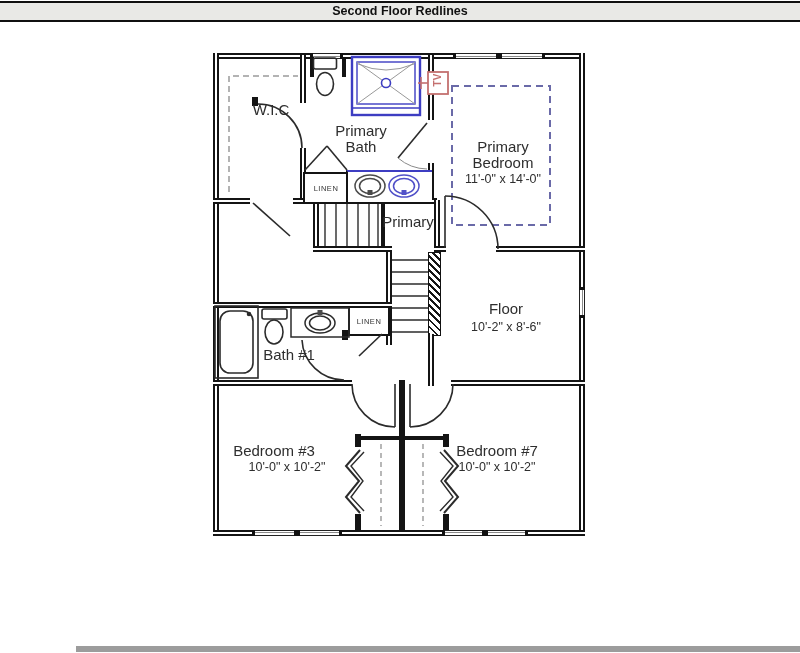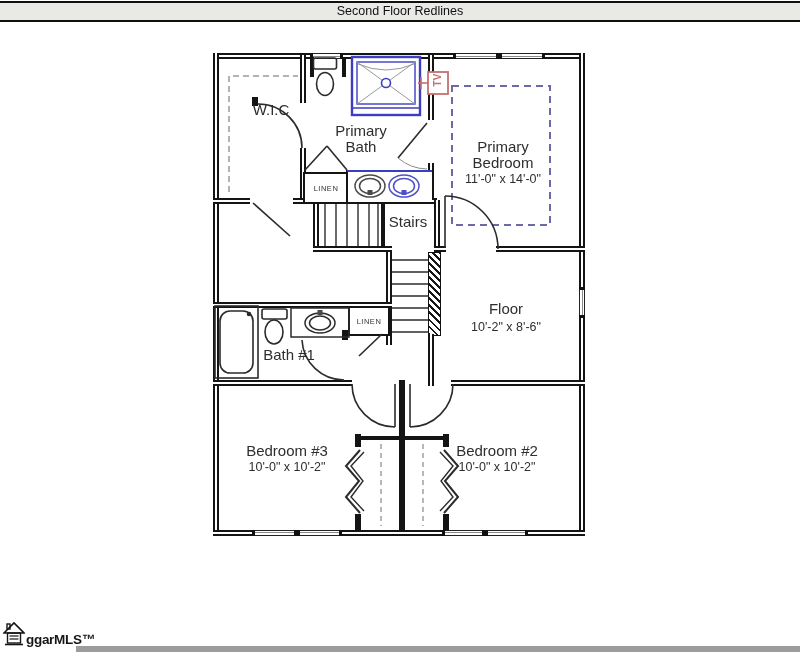--- a/index.html
+++ b/index.html
@@ -2,21 +2,21 @@
 <html><head>
 <meta charset="utf-8">
 <style>
   html,body{margin:0;padding:0;background:#fff;}
   .canvas{position:relative;width:800px;height:653px;background:#fff;overflow:hidden;
           font-family:"Liberation Sans", sans-serif;}
   
   .titlebar{position:absolute;left:0;top:1px;width:800px;height:17px;background:#e9e9e6;
             border-top:2px solid #101010;border-bottom:2px solid #101010;}
   .titlebar .t{position:absolute;left:0;top:1px;width:100%;text-align:center;
-               font-size:12.5px;font-weight:normal;color:#111;}
+               font-size:12.5px;font-weight:bold;color:#111;}
   
   .wh{position:absolute;background:linear-gradient(to bottom,#141414 0 2px,#fff 2px 4px,#141414 4px 6px);height:6px;}
   .wv{position:absolute;background:linear-gradient(to right,#141414 0 2px,#fff 2px 4px,#141414 4px 6px);width:6px;}
   .sw{position:absolute;background:#141414;} 
   .winh{position:absolute;height:6px;border-left:3px solid #111;border-right:3px solid #111;
         background:linear-gradient(to bottom,#222 0 1px,#fff 1px 2.5px,#8a8a8a 2.5px 3.5px,#fff 3.5px 5px,#222 5px 6px);}
   .winv{position:absolute;width:6px;border-top:3px solid #111;border-bottom:3px solid #111;
         background:linear-gradient(to right,#222 0 1px,#fff 1px 2.5px,#8a8a8a 2.5px 3.5px,#fff 3.5px 5px,#222 5px 6px);}
   .rail{position:absolute;border:1px solid #111;background:repeating-linear-gradient(45deg,#161616 0 2px,#fff 2px 5px);}
   .lbl{position:absolute;transform:translateX(-50%);text-align:center;color:#2e2e2e;
@@ -195,35 +195,24 @@
       <polyline points="440,452 453,466 441,481 453,497 440,511" stroke-width="1.4"></polyline>
     </g>
     <line x1="381" y1="444" x2="381" y2="526" stroke="#9a9a9a" stroke-width="1.4" stroke-dasharray="5 4"></line>
     <line x1="423" y1="444" x2="423" y2="526" stroke="#9a9a9a" stroke-width="1.4" stroke-dasharray="5 4"></line>
   </svg>
 
   <div class="lbl" style="left:271px;top:102px">W.I.C</div>
   <div class="lbl" style="left:361px;top:123px;width:78px">Primary Bath</div>
   <div class="lbl" style="left:503px;top:139px;width:88px">Primary Bedroom</div>
   <div class="dims" style="left:503px;top:172px">11'-0" x 14'-0"</div>
-  <div class="lbl" style="left:408px;top:214px">Stairs</div>
+  <div class="lbl" style="left:408px;top:214px">Primary</div>
   <div class="lbl" style="left:506px;top:301px">Floor</div>
   <div class="dims" style="left:506px;top:320px">10'-2" x 8'-6"</div>
   <div class="lbl" style="left:289px;top:347px">Bath #1</div>
-  <div class="lbl" style="left:287px;top:443px">Bedroom #3</div>
+  <div class="lbl" style="left:274px;top:443px">Bedroom #3</div>
   <div class="dims" style="left:287px;top:460px">10'-0" x 10'-2"</div>
-  <div class="lbl" style="left:497px;top:443px">Bedroom #2</div>
+  <div class="lbl" style="left:497px;top:443px">Bedroom #7</div>
   <div class="dims" style="left:497px;top:460px">10'-0" x 10'-2"</div>
 
-  <div class="logo">
-    <svg width="22" height="26" viewBox="0 0 22 26">
-      <rect x="4" y="3" width="3" height="5" fill="none" stroke="#161616" stroke-width="1.4"></rect>
-      <polygon points="1,12 11,2 21,12" fill="none" stroke="#161616" stroke-width="1.6"></polygon>
-      <rect x="4.5" y="12" width="13" height="10" fill="none" stroke="#161616" stroke-width="1.4"></rect>
-      <line x1="6.5" y1="15" x2="15.5" y2="15" stroke="#161616" stroke-width="1.2"></line>
-      <line x1="6.5" y1="18" x2="15.5" y2="18" stroke="#161616" stroke-width="1.2"></line>
-      <line x1="2" y1="23.5" x2="20" y2="23.5" stroke="#161616" stroke-width="1.6"></line>
-    </svg>
-    <span class="logotext">ggarMLS™</span>
-  </div>
   <div class="footbar" style="left:76px;top:646px;width:724px;height:6px"></div>
 
 </div>
 
 </body></html>

